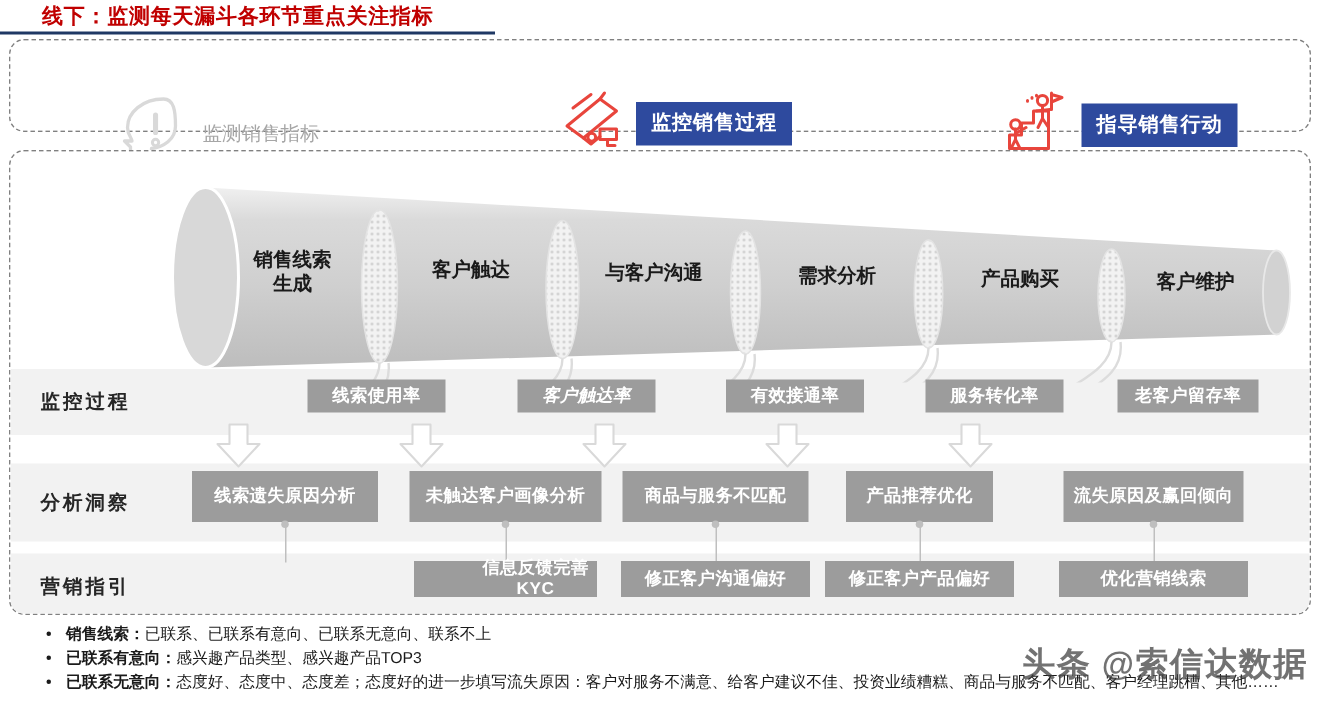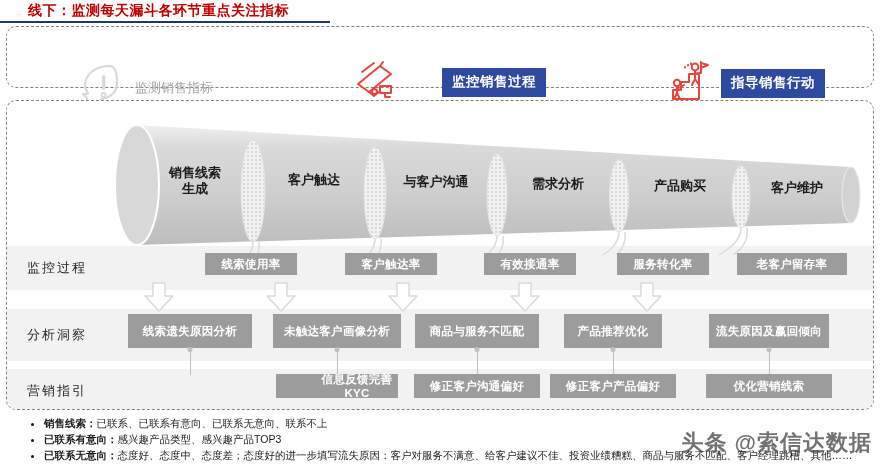--- a/index.html
+++ b/index.html
@@ -46,21 +46,21 @@
     border-radius: 10px;
     box-sizing: border-box;
     background: #ffffff;
   }
   .hdr-item {
     position: absolute;
     display: flex;
     align-items: center;
   }
   #hdr-monitor-metric { left: 72px; top: 36px; justify-content: flex-end; }
-  #hdr-monitor-process { left: 343px; top: 33px; gap: 38px; }
+  #hdr-monitor-process { left: 363px; top: 33px; }
   #hdr-guide-action { left: 660px; top: 33px; }
 
   .hdr-label-plain {
     font-size: 13px;
     color: #a6a6a6;
     margin-left: 14px;
     white-space: nowrap;
   }
   .hdr-label-blue {
     background: #2e4a9e;
@@ -98,20 +98,21 @@
   #band-analysis { top: 208px; height: 52px; }
   #band-guide    { top: 268px; height: 41px; }
 
   .row-label {
     position: absolute;
     left: 20px;
     font-size: 13px;
     color: #262626;
     letter-spacing: 2px;
     white-space: nowrap;
+    font-weight: bold;
   }
   #label-monitor  { top: 158px; }
   #label-analysis { top: 225px; }
   #label-guide    { top: 281px; }
 
   
   #funnel {
     position: absolute;
     left: 100px;
     top: 14px;
@@ -321,24 +322,24 @@
     <g transform="translate(0,0)" fill="#ffffff" stroke="#d9d9d9" stroke-width="1.4" stroke-linejoin="round">
       <path d="M146 42 L146 55 L138 55 L152 70 L166 55 L158 55 L158 42 Z"></path>
       <path d="M268 42 L268 55 L260 55 L274 70 L288 55 L280 55 L280 42 Z"></path>
       <path d="M390 42 L390 55 L382 55 L396 70 L410 55 L402 55 L402 42 Z"></path>
       <path d="M512 42 L512 55 L504 55 L518 70 L532 55 L524 55 L524 42 Z"></path>
       <path d="M634 42 L634 55 L626 55 L640 70 L654 55 L646 55 L646 42 Z"></path>
     </g>
   </svg>
 
   <div class="gbox metric-box" style="left:244px;text-align:right;">线索使用率</div>
-  <div class="gbox metric-box" style="left:384px;">客户触达率</div>
+  <div class="gbox metric-box" style="left:384px;font-style:italic;">客户触达率</div>
   <div class="gbox metric-box" style="left:523px;">有效接通率</div>
   <div class="gbox metric-box" style="left:656px;">服务转化率</div>
-  <div class="gbox metric-box" style="left:785px; width:110px;">老客户留存率</div>
+  <div class="gbox metric-box" style="left:785px; width:94px;">老客户留存率</div>
 
   <div class="gbox insight-box" style="left:183px; width:124px;">线索遗失原因分析</div>
   <div class="gbox insight-box" style="left:330px; width:128px;">未触达客户画像分析</div>
   <div class="gbox insight-box" style="left:470px; width:124px;">商品与服务不匹配</div>
   <div class="gbox insight-box" style="left:606px; width:98px;">产品推荐优化</div>
   <div class="gbox insight-box" style="left:762px; width:120px;">流失原因及赢回倾向</div>
 
   <div class="conn-dot" style="left:183px; top:246px;"></div>
   <div class="conn-line" style="left:183px; top:249px; height:25px;"></div>
   <div class="conn-dot" style="left:330px; top:246px;"></div>

